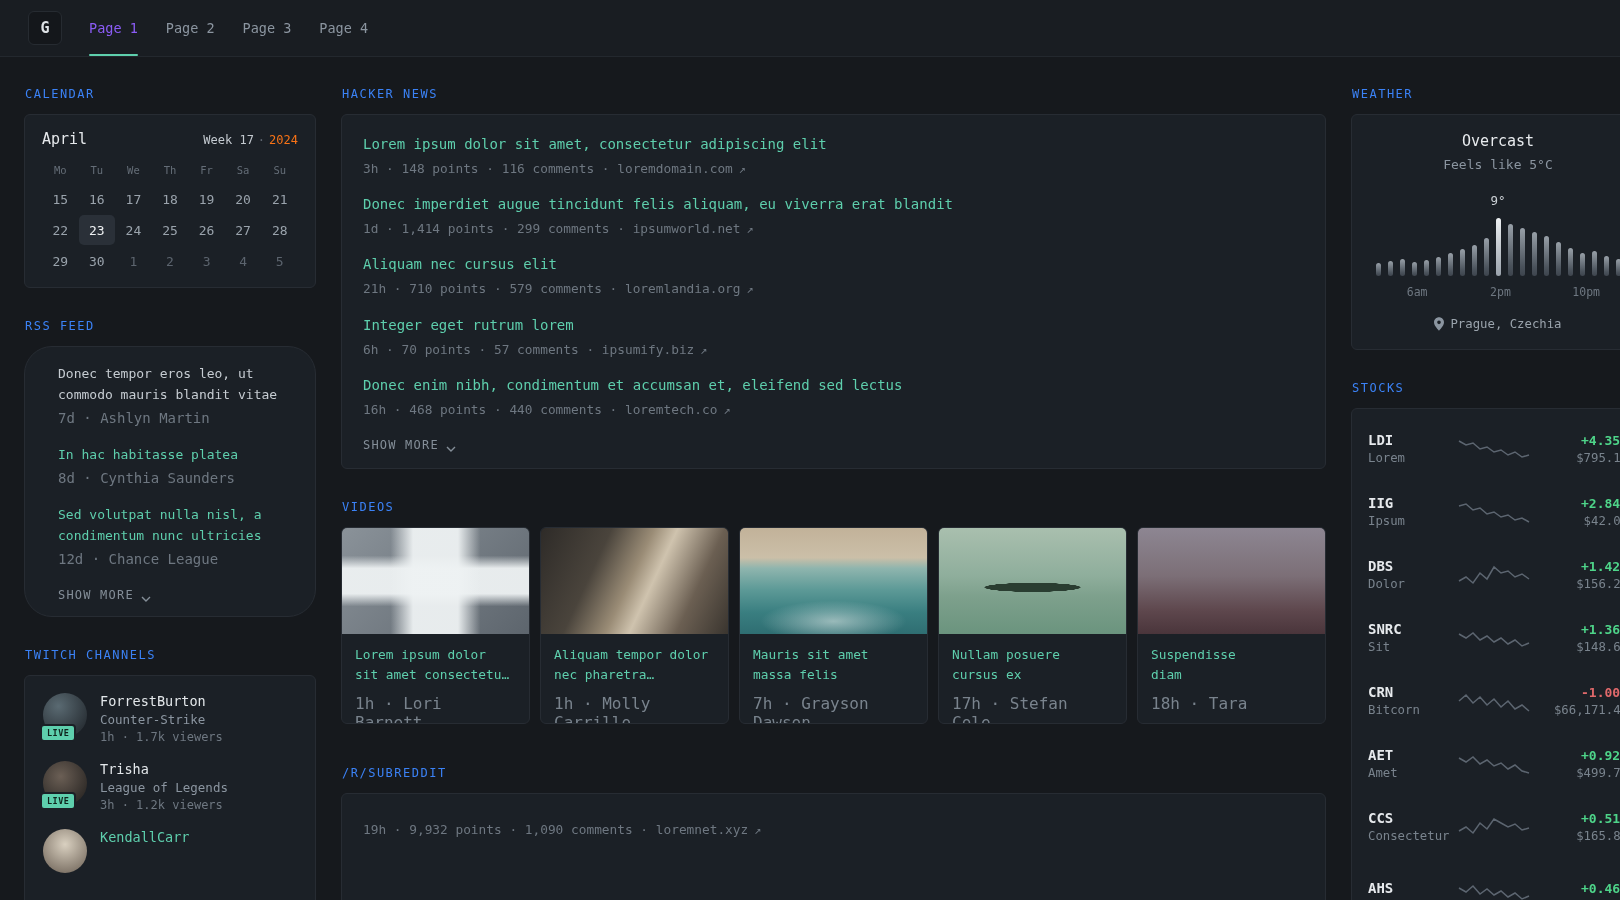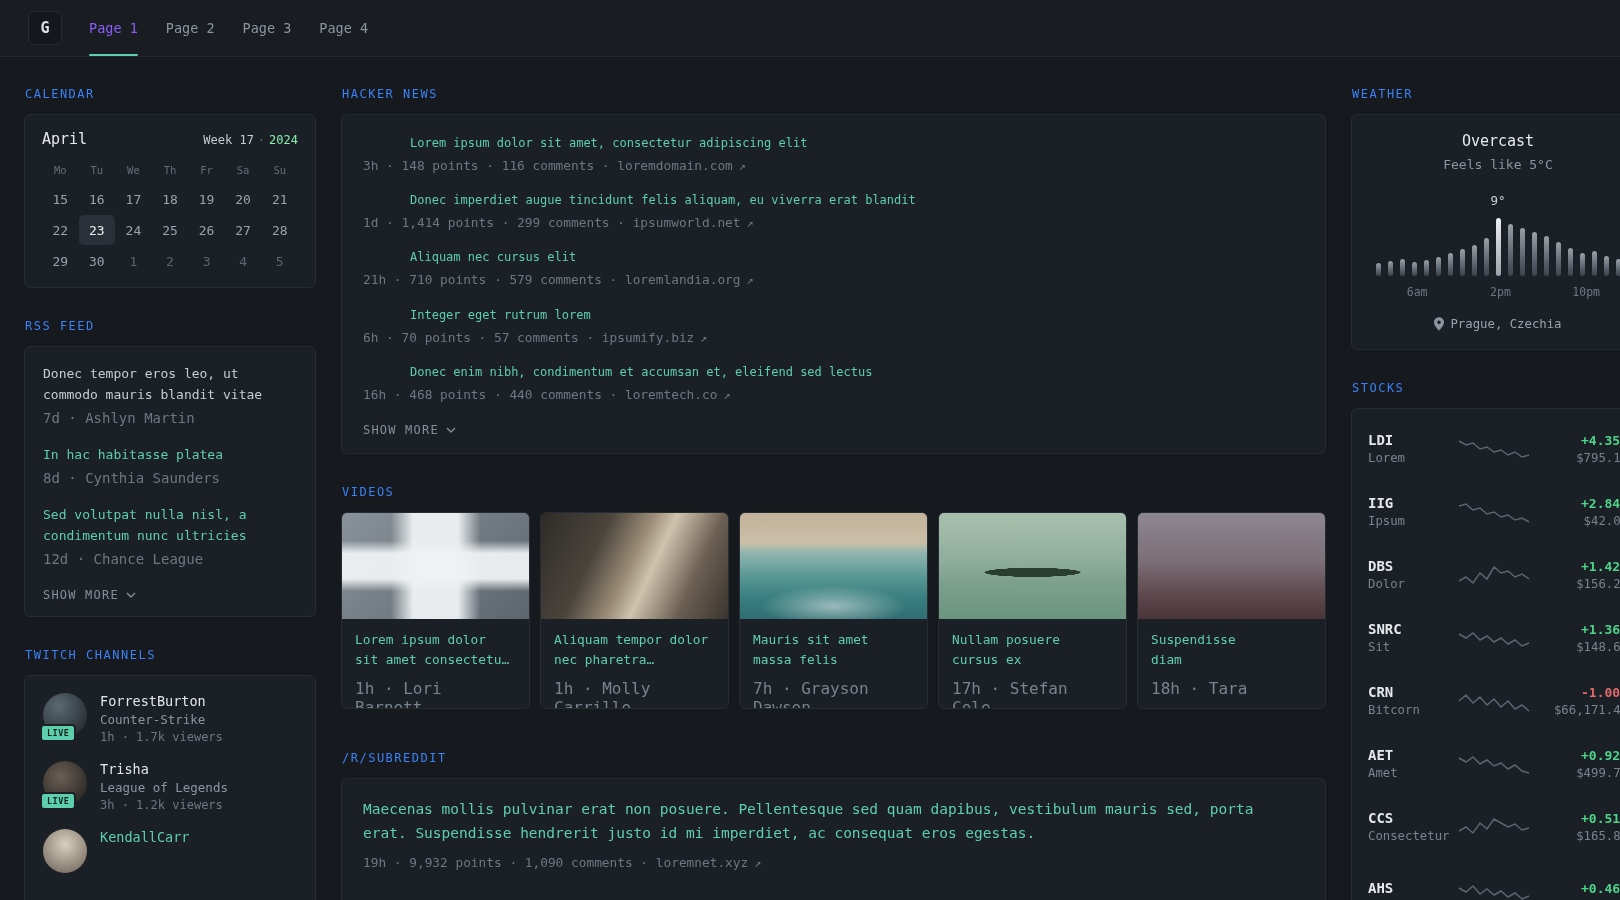--- a/index.html
+++ b/index.html
@@ -26,35 +26,35 @@
   section.videos-sec{margin-bottom:42px;}
   .sec-title{font-size:12px;font-weight:normal;letter-spacing:1.5px;color:#3b82f6;margin:0 0 13px 1px;text-transform:uppercase;}
   .card{background:var(--card);border:1px solid var(--border);border-radius:6px;}
 
   
   .calendar{padding:15px 17px 11px;}
   .cal-head{display:flex;justify-content:space-between;align-items:baseline;}
   .cal-month{font-size:15px;color:#e6e9ec;}
   .cal-week{font-size:12px;color:#c4cad0;}
   .cal-week .dot{color:#5d6570;margin:0 4px;}
-  .cal-week .year{color:#86efac;}
+  .cal-week .year{color:#f97316;}
   .cal-weekdays{display:grid;grid-template-columns:repeat(7,1fr);margin-top:16px;}
   .cal-weekdays span{font-size:10.5px;color:#646d77;text-align:center;}
   .cal-grid{display:grid;grid-template-columns:repeat(7,1fr);row-gap:1px;margin-top:8px;}
   .day{height:30px;display:flex;align-items:center;justify-content:center;font-size:13px;color:#9aa3ac;border-radius:5px;}
   .day.sel{background:#2a3038;color:#eef1f3;}
   .day.mut{color:#5c646e;}
 
   
-  .rss{padding:16px 18px 14px;}
+  .rss{padding:16px 33px 14px;border-radius:28px;}
   .rss-item{margin-bottom:15px;}
   .rss-title{display:block;color:var(--accent);font-size:13px;line-height:1.62;cursor:pointer;}
   .rss-title.visited{color:#c6ccd2;}
   .item-meta{color:var(--faint);font-size:14px;margin-top:3px;line-height:1.5;}
-  .show-more{display:inline-flex;align-items:center;gap:7px;background:none;border:none;color:#848e98;
+  .show-more{display:inline-flex;align-items:flex-end;gap:7px;background:none;border:none;color:#848e98;
              font-size:12px;letter-spacing:1.2px;font-family:inherit;padding:3px 0 0;cursor:pointer;}
 
   
   .twitch{padding:17px 18px;}
   .channel{display:flex;gap:13px;margin-bottom:17px;align-items:flex-start;cursor:pointer;}
   .avatar-wrap{position:relative;flex:none;}
   .avatar{width:44px;height:44px;border-radius:50%;}
   .av1{background:radial-gradient(circle at 35% 30%,#5a6a72,#2b3238 75%);}
   .av2{background:radial-gradient(circle at 40% 35%,#6b5f55,#2e2a27 78%);}
   .av3{background:radial-gradient(circle at 50% 35%,#d9d0c0,#7a6f63 85%);}
@@ -62,21 +62,21 @@
               letter-spacing:.5px;padding:2px 5px;border-radius:4px;border:2px solid var(--card);}
   .live-badge:empty{display:none;}
   .ch-name{color:#e3e7ea;font-size:13.5px;display:block;}
   .ch-name.hl{color:var(--accent);}
   .ch-game{color:var(--muted);font-size:12.5px;margin-top:3px;}
   .ch-meta{color:var(--faint);font-size:12px;margin-top:3px;}
 
   
   .hn{padding:19px 21px 16px;}
   .hn-item{margin-bottom:16px;}
-  .hn-title{color:var(--accent);font-size:12px;line-height:1.5;display:block;cursor:pointer;margin-left:47px;}
+  .hn-title{color:var(--accent);font-size:14px;line-height:1.5;display:block;cursor:pointer;}
   .hn .item-meta{font-size:12.8px;margin-top:4px;}
   .ext{margin-left:6px;font-size:12px;color:inherit;}
 
   
   .videos-row{display:flex;gap:10px;overflow:hidden;}
   .vcard{flex:none;width:189px;background:var(--card);border:1px solid var(--border);border-radius:6px;overflow:hidden;
          display:flex;flex-direction:column;cursor:pointer;height:197px;}
   .vthumb{height:106px;flex:none;}
   .thumb1{background:linear-gradient(90deg,rgba(110,118,126,0) 0 26%,rgba(238,242,243,.95) 38% 62%,rgba(110,118,126,0) 74%),
                      linear-gradient(0deg,rgba(110,118,126,0) 0 26%,rgba(238,242,243,.95) 38% 62%,rgba(110,118,126,0) 74%),
@@ -321,21 +321,20 @@
 diam</span>
               <div class="vmeta">18h · Tara</div>
             </div>
           </article>
         </div>
       </section>
 
       <section>
         <h2 class="sec-title">/R/SUBREDDIT</h2>
         <div class="card sub">
-          <a class="sub-title">Maecenas mollis pulvinar erat non posuere. Pellentesque sed quam dapibus, vestibulum mauris sed, porta erat. Suspendisse hendrerit justo id mi imperdiet, ac consequat eros egestas.</a>
           <div class="item-meta"><span>19h · 9,932 points · 1,090 comments · loremnet.xyz</span><span class="ext">↗</span></div>
         </div>
       </section>
     </div>
 
     <div>
 
       <section>
         <h2 class="sec-title">WEATHER</h2>
         <div class="card weather">

